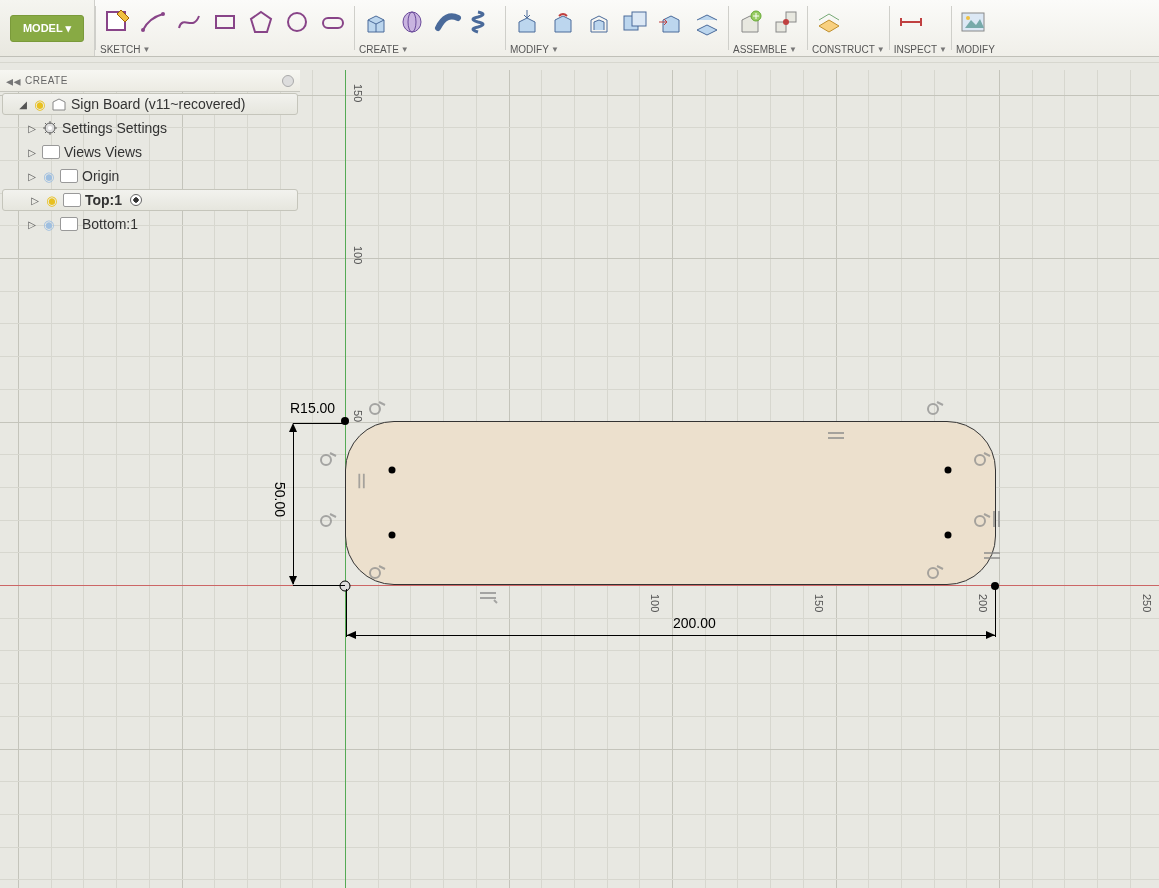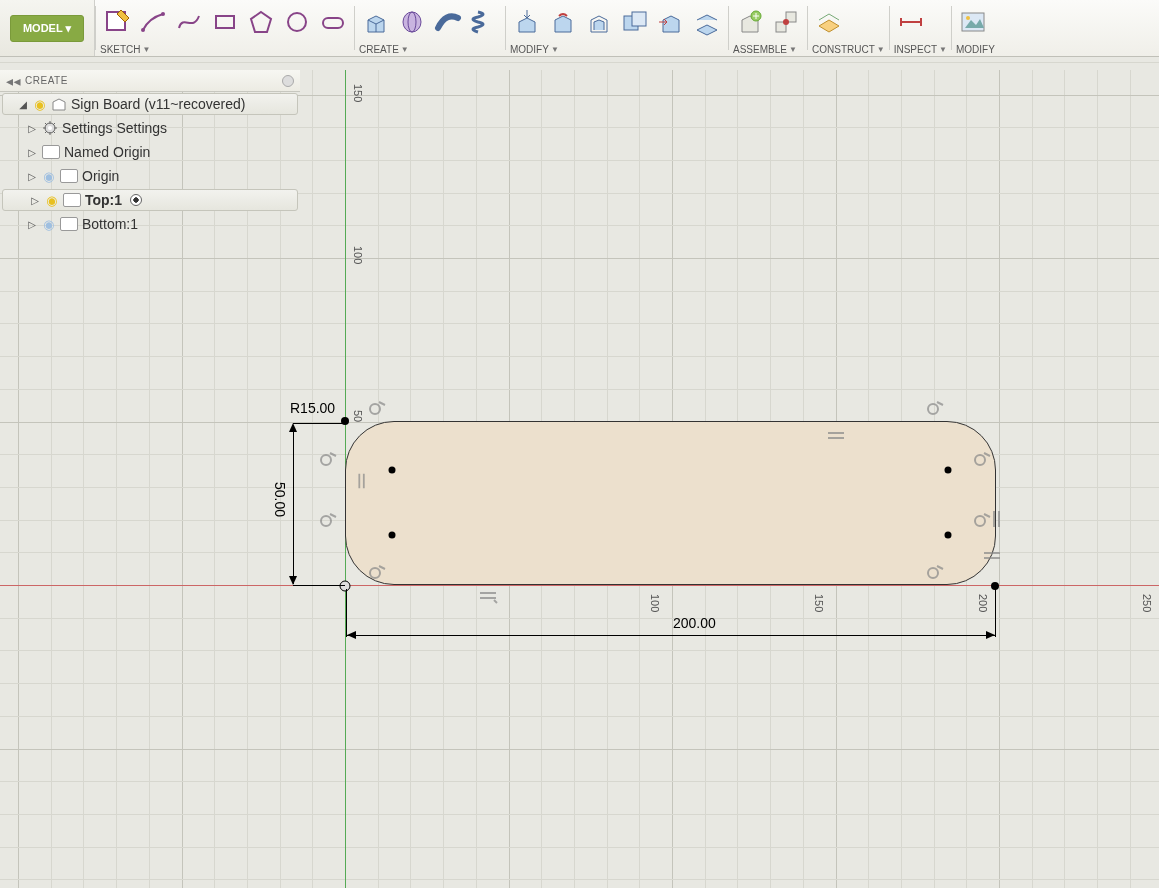--- a/index.html
+++ b/index.html
@@ -436,21 +436,21 @@
         <circle cx="8" cy="8" r="5" fill="#ddd" stroke="#666"></circle>
         <circle cx="8" cy="8" r="2" fill="#fff"></circle>
         <path d="M8 1v3M8 12v3M1 8h3M12 8h3M3 3l2 2M11 11l2 2M13 3l-2 2M5 11l-2 2" stroke="#666"></path>
       </svg>
     <span class="label">Settings Settings</span>
   </div>
 
   <div class="node indent1">
     <span class="expander">▷</span>
     <span class="folder"></span>
-    <span class="label">Named Origin</span>
+    <span class="label">Views Views</span>
   </div>
 
   <div class="node indent1">
     <span class="expander">▷</span>
     <span class="bulb off">◉</span>
     <span class="folder"></span>
     <span class="label">Origin</span>
   </div>
 
   <div class="node indent1 selected">

